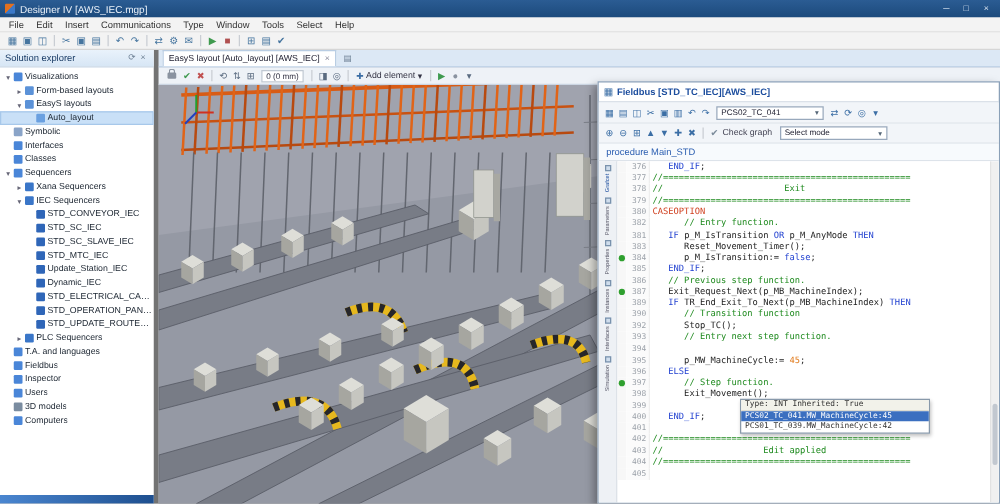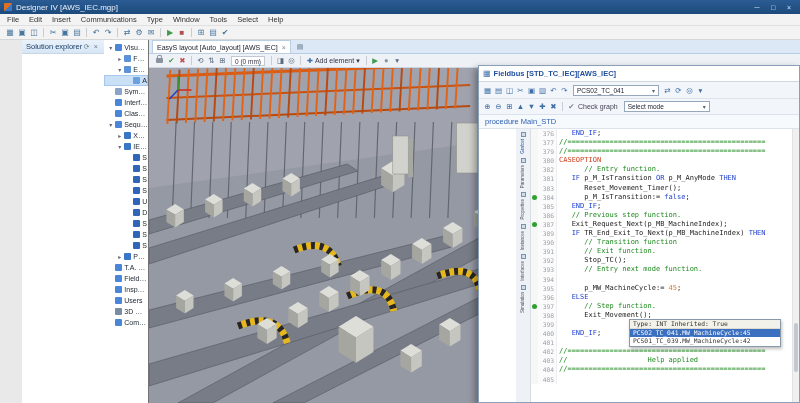--- a/index.html
+++ b/index.html
@@ -26,21 +26,21 @@
   .mini-select { height:11px; border:1px solid #98a8bc; background:#fff; font-size:6.5px; color:#223; display:inline-flex; align-items:center; justify-content:space-between; padding:0 3px; min-width:86px; margin:0 3px; white-space:nowrap; }
   .mini-select .caret { font-size:6px; color:#567; margin-left:4px; }
   .add-el { display:inline-flex; align-items:center; gap:2px; font-size:7px; color:#334; padding:0 3px; white-space:nowrap; }
   .add-glyph { color:#3b6ea5; font-size:7px; }
   .tb-label { font-size:7px; color:#445; margin:0 3px 0 1px; white-space:nowrap; }
   .lock-shape { width:7px; height:5px; background:#8a93a0; border-radius:1px; position:relative; display:inline-block; margin:0 3px; }
   .lock-shape::before { content:""; position:absolute; top:-3px; left:1px; width:3px; height:3px; border:1px solid #8a93a0; border-bottom:none; border-radius:2px 2px 0 0; }
   
   .main { position:absolute; top:40px; left:0; right:0; bottom:0; display:flex; }
   
-  .sepanel { width:127px; background:#fff; border-right:1px solid #737373; display:flex; flex-direction:row; flex:none;margin-left:22px; }
+  .sepanel { width:127px; background:#fff; border-right:4px solid #737373; display:flex; flex-direction:column; flex:none; }
   .se-header { height:14px; background:linear-gradient(#e9f2fb,#d7e6f5); border-bottom:1px solid #c8d6e5; display:flex; align-items:center; padding:0 4px; font-size:7.5px; color:#1a3c66; }
   .se-hicons { margin-left:auto; display:flex; align-items:center; }
   .se-hicons .tb-icon { font-size:7px; width:9px; color:#6b7e92; }
   .tree { flex:1; overflow:hidden; padding-top:2px; }
   .tree-row { height:11px; display:flex; align-items:center; overflow:hidden; white-space:nowrap; }
   .tree-row.selected { background:#c9e0f7; box-shadow:inset 0 0 0 1px #a7c8ea; }
   .expander { width:7px; font-size:6px; color:#667; text-align:center; flex:none; }
   .ti { width:7px; height:7px; border-radius:1px; background:#4a86d8; display:inline-block; margin:0 2px 0 1px; flex:none; }
   .ti-sequencer { background:#2f66b8; }
   .ti-sequencer-group { background:#3a76c8; }
@@ -63,21 +63,21 @@
   
   .sequencer { position:absolute; left:478px; top:65px; width:322px; height:338px; background:#fff; border:1px solid #8aa0b8; box-shadow:-3px 3px 7px rgba(0,0,0,.35); display:flex; flex-direction:column; z-index:20; }
   .sq-title { height:16px; display:flex; align-items:center; gap:3px; padding:0 4px; border-bottom:1px solid #d0d8e2; font-size:7.5px; font-weight:bold; color:#1d4e9e; flex:none; }
   .sq-title-icon { color:#3b6ea5; font-size:8px; font-weight:normal; }
   .sq-tb { display:flex; align-items:center; padding:0 3px; background:#f2f5f9; border-bottom:1px solid #dde3ea; flex:none; }
   .sq-tb1 { height:17px; }
   .sq-tb2 { height:16px; }
   .sq-tb .tb-icon { font-size:7.5px; color:#3b6ea5; width:11px; }
   .check-icon { color:#7a8a9a !important; }
   .sq-breadcrumb { height:14px; background:#f7fafd; border-bottom:1px solid #dde3ea; display:flex; align-items:center; padding:0 6px; font-size:7.5px; color:#2a5db0; flex:none; }
-  .sq-body { flex:1; display:flex; min-height:0;padding-left:37px; }
+  .sq-body { flex:1; display:flex; min-height:0; }
   .sq-tabs { width:15px; background:#eef1f5; border-right:1px solid #d8dde4; display:flex; flex-direction:column; align-items:center; padding-top:3px; gap:4px; overflow:hidden; flex:none; }
   .vtab { display:flex; flex-direction:column; align-items:center; gap:2px; }
   .vtab.active .vt-label { color:#1d4e9e; }
   .vt-icon { width:5px; height:5px; border:1px solid #7a92ad; background:#cfdded; flex:none; }
   .vt-label { writing-mode:vertical-rl; transform:rotate(180deg); font-size:4.5px; color:#556; letter-spacing:0; line-height:1; white-space:nowrap; }
   .sq-code { flex:1; position:relative; background:#fff; overflow:hidden; font-family:"DejaVu Sans Mono", monospace; }
   .code-line { display:flex; height:9.1px; line-height:9.1px; }
   .fold { width:7px; background:#f7f7f7; flex:none; }
   .bp { width:5px; height:5px; border-radius:50%; background:#2fa02f; display:block; margin:2px auto 0; }
   .ln { width:19px; text-align:right; padding-right:2px; font-size:6.3px; color:#9aa0a8; background:#fbfbfb; border-right:1px solid #eee; flex:none; }
@@ -582,20 +582,25 @@
               <span class="ln">376</span>
               <span class="ct"><span class="s-p">   </span><span class="s-k">END_IF</span><span class="s-p">;</span></span>
             </div>
             <div class="code-line">
               <span class="fold"></span>
               <span class="ln">377</span>
               <span class="ct"><span class="s-c">//===============================================</span></span>
             </div>
             <div class="code-line">
               <span class="fold"></span>
+              <span class="ln">378</span>
+              <span class="ct"><span class="s-c">//                       Exit</span></span>
+            </div>
+            <div class="code-line">
+              <span class="fold"></span>
               <span class="ln">379</span>
               <span class="ct"><span class="s-c">//===============================================</span></span>
             </div>
             <div class="code-line">
               <span class="fold"></span>
               <span class="ln">380</span>
               <span class="ct"><span class="s-r">CASEOPTION</span></span>
             </div>
             <div class="code-line">
               <span class="fold"></span>
@@ -641,32 +646,27 @@
               <span class="ln">389</span>
               <span class="ct"><span class="s-p">   </span><span class="s-k">IF</span><span class="s-p"> TR_End_Exit_To_Next(p_MB_MachineIndex) </span><span class="s-k">THEN</span></span>
             </div>
             <div class="code-line">
               <span class="fold"></span>
               <span class="ln">390</span>
               <span class="ct"><span class="s-c">      // Transition function</span></span>
             </div>
             <div class="code-line">
               <span class="fold"></span>
-              <span class="ln">391</span>
-              <span class="ct"><span class="s-c">      // Exit function.</span></span>
-            </div>
-            <div class="code-line">
-              <span class="fold"></span>
               <span class="ln">392</span>
               <span class="ct"><span class="s-p">      Stop_TC();</span></span>
             </div>
             <div class="code-line">
               <span class="fold"></span>
               <span class="ln">393</span>
-              <span class="ct"><span class="s-c">      // Entry next mode function.</span></span>
+              <span class="ct"><span class="s-c">      // Entry next step function.</span></span>
             </div>
             <div class="code-line">
               <span class="fold"></span>
               <span class="ln">394</span>
               <span class="ct"></span>
             </div>
             <div class="code-line">
               <span class="fold"></span>
               <span class="ln">395</span>
               <span class="ct"><span class="s-p">      p_MW_MachineCycle:= </span><span class="s-n2">45</span><span class="s-p">;</span></span>
@@ -704,21 +704,21 @@
               <span class="ct"></span>
             </div>
             <div class="code-line">
               <span class="fold"></span>
               <span class="ln">402</span>
               <span class="ct"><span class="s-c">//===============================================</span></span>
             </div>
             <div class="code-line">
               <span class="fold"></span>
               <span class="ln">403</span>
-              <span class="ct"><span class="s-c">//                   Help applied</span></span>
+              <span class="ct"><span class="s-c">//                   Edit applied</span></span>
             </div>
             <div class="code-line">
               <span class="fold"></span>
               <span class="ln">404</span>
               <span class="ct"><span class="s-c">//===============================================</span></span>
             </div>
             <div class="code-line">
               <span class="fold"></span>
               <span class="ln">405</span>
               <span class="ct"></span>

